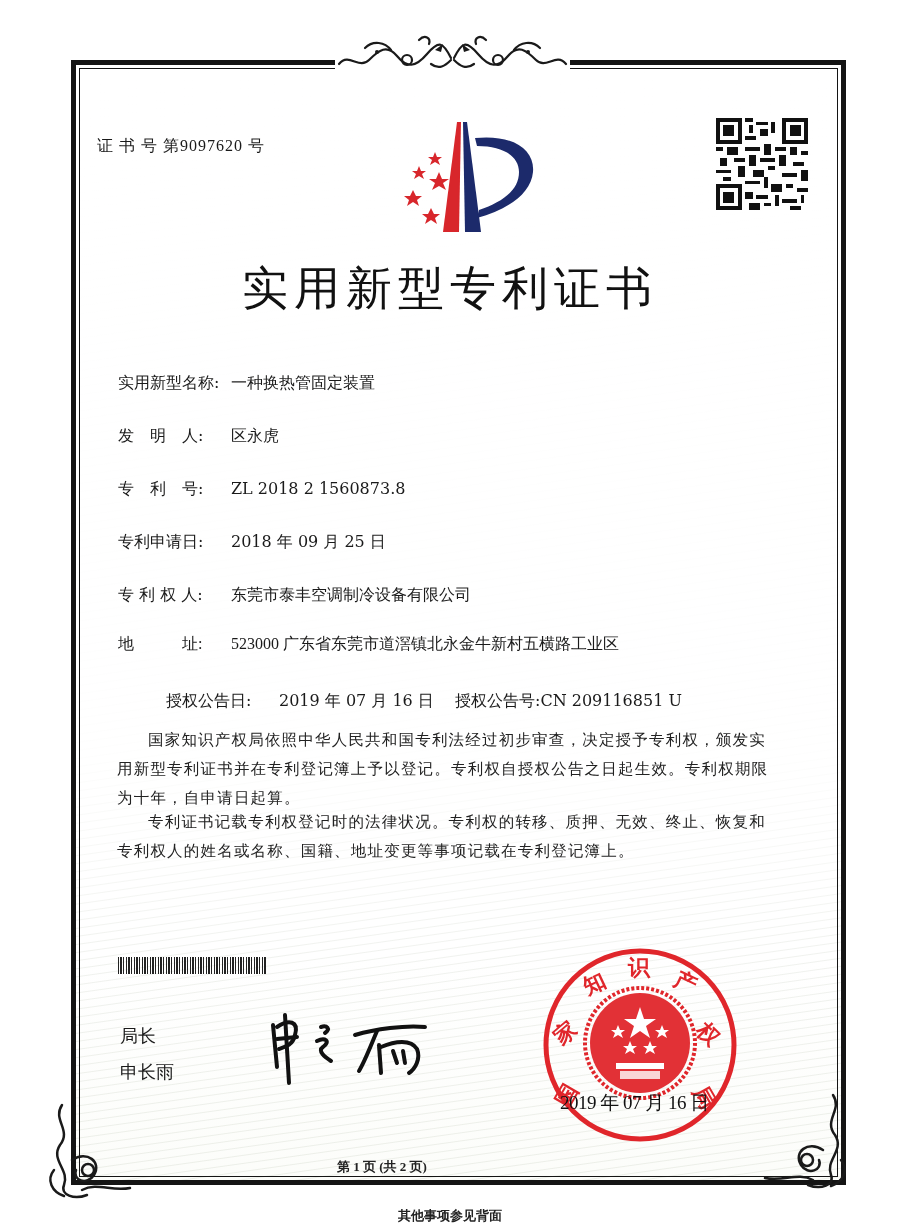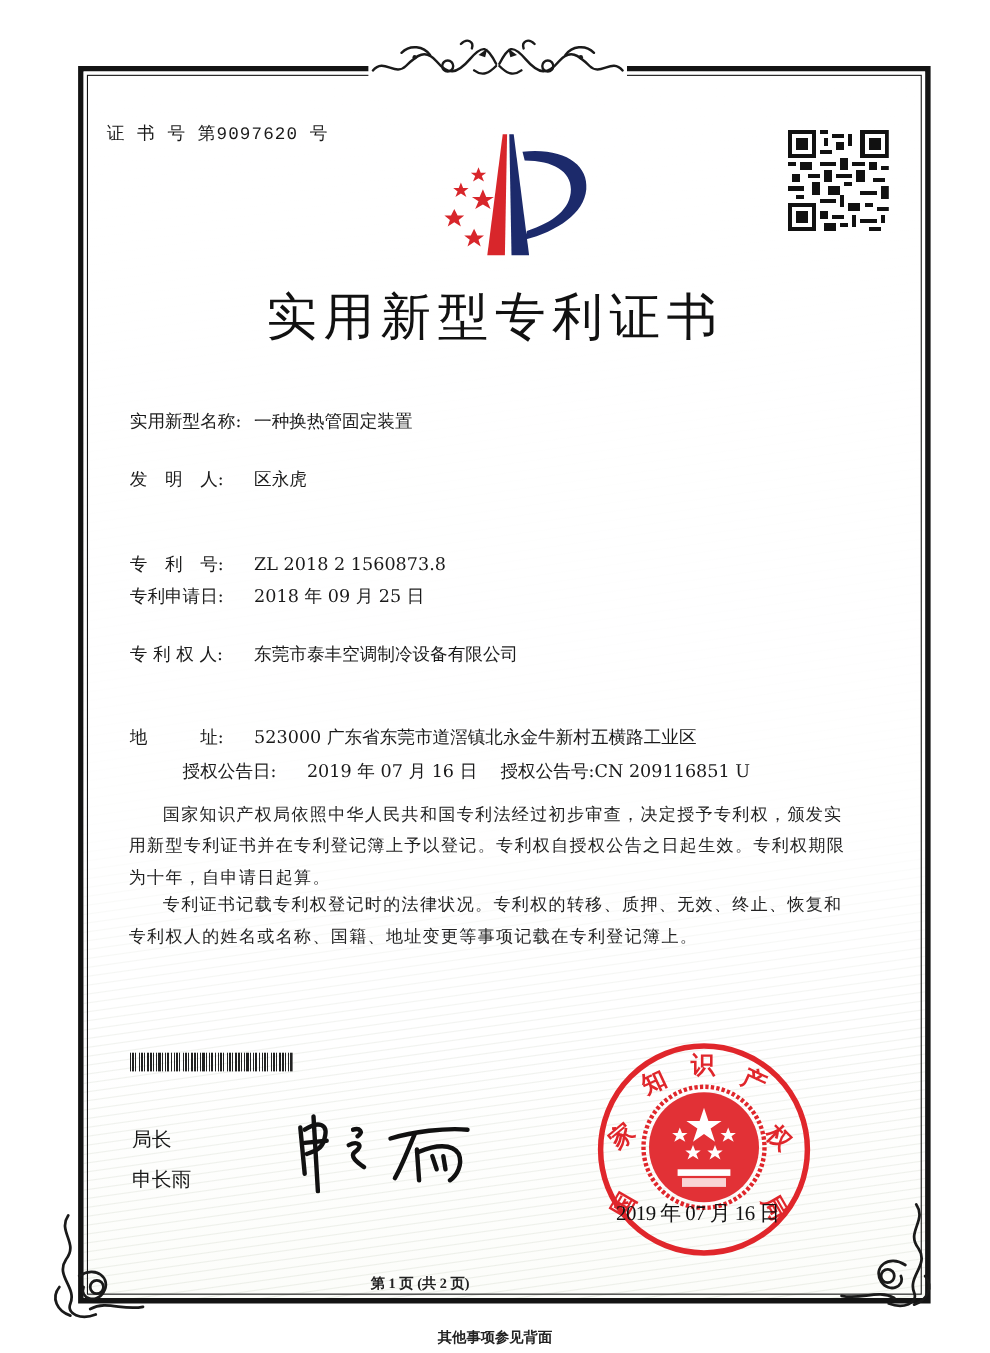--- a/index.html
+++ b/index.html
@@ -28,42 +28,42 @@
     position: absolute; left: 335px; top: 30px; width: 235px; height: 48px;
     background: #fff;
   }
   .corner {
     position: absolute; width: 95px; height: 110px;
   }
   .corner.bl { left: 42px; top: 1100px; }
   .corner.br { left: 758px; top: 1090px; }
 
   .cert-no {
-    position: absolute; left: 97px; top: 111px;
-    font-family: Liberation Mono, monospace; font-size: 16px; letter-spacing: 1px;
+    position: absolute; left: 97px; top: 136px;
+    font-family: Liberation Serif, serif; font-size: 16px; letter-spacing: 1px;
   }
   .logo { position: absolute; left: 395px; top: 118px; width: 145px; height: 118px; }
   .qr { position: absolute; left: 716px; top: 118px; width: 92px; height: 92px; }
 
   .title {
     position: absolute; left: 0; width: 900px; top: 258px; text-align: center;
     font-family: "DejaVu Serif", serif; font-size: 46px; letter-spacing: 6px; color: #111;
   }
   .field {
     position: absolute; left: 118px; font-size: 16px; white-space: nowrap;
     font-family: "DejaVu Serif", serif; color: #1a1a1a;
   }
   .field .lbl { display: inline-block; width: 113px; letter-spacing: 0; }
   .field .val { display: inline-block; }
   .f-name { top: 373px; }
   .f-inventor { top: 426px; }
-  .f-patno { top: 479px; margin-top: 24px; }
+  .f-patno { top: 479px; }
   .f-filed { top: 532px; }
   .f-holder { top: 585px; }
-  .f-addr { top: 660px; }
+  .f-addr { top: 634px; font-family: Liberation Serif, serif; }
   .f-grantdate { top: 691px; margin-left: 48px; }
   .f-grantno { position: absolute; left: 455px; top: 691px; font-size: 16px; white-space: nowrap; text-align: center; }
 
   .para {
     position: absolute; left: 117px; width: 660px; font-size: 15.5px; line-height: 29px;
     text-indent: 2em; letter-spacing: 1.2px; color: #222;
   }
   .p1 { top: 726px; }
   .p2 { top: 808px; }
 

